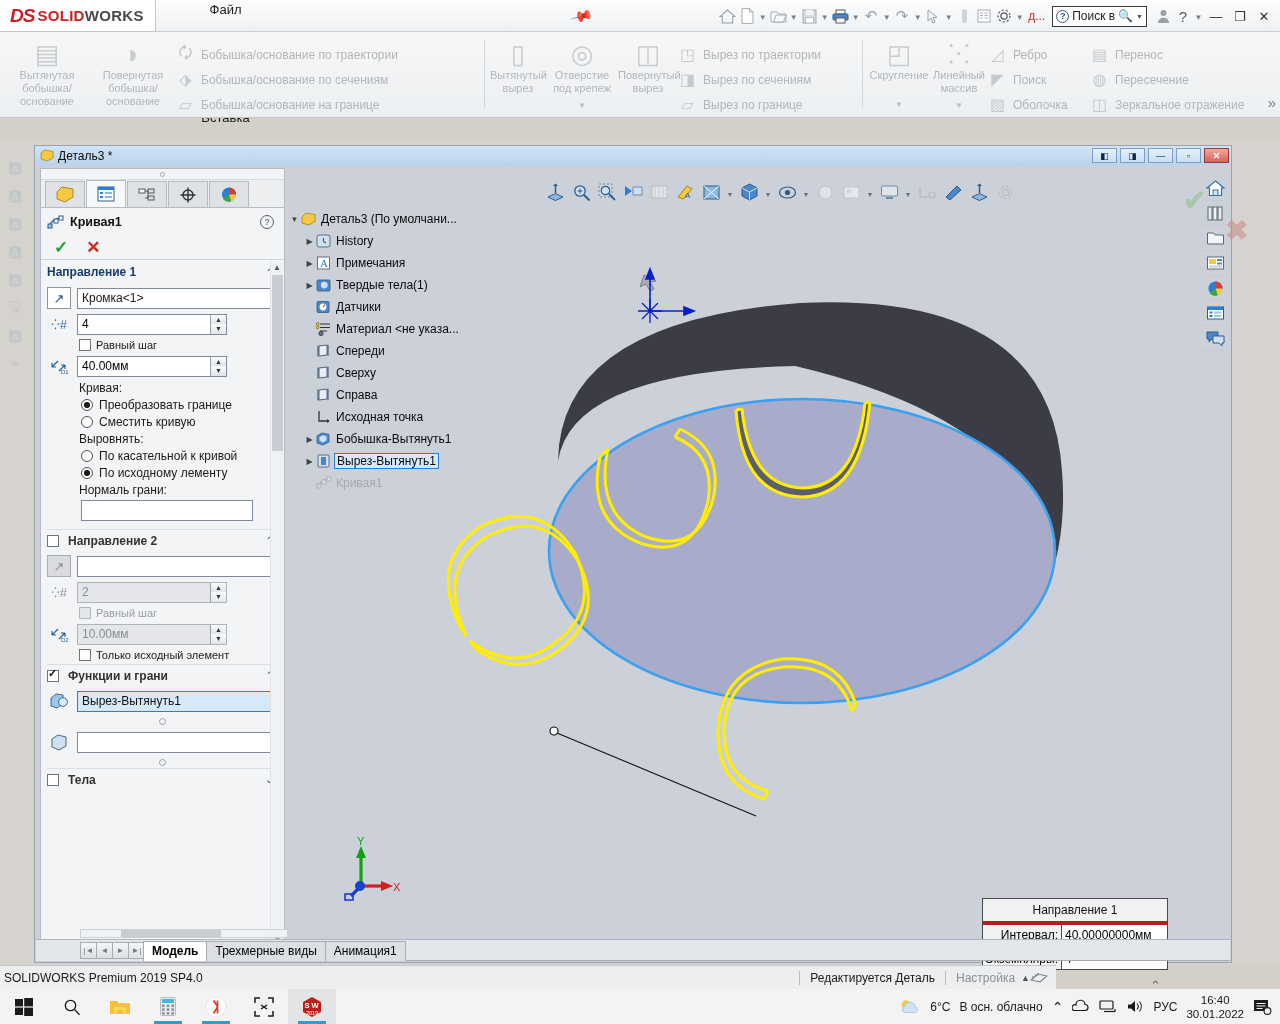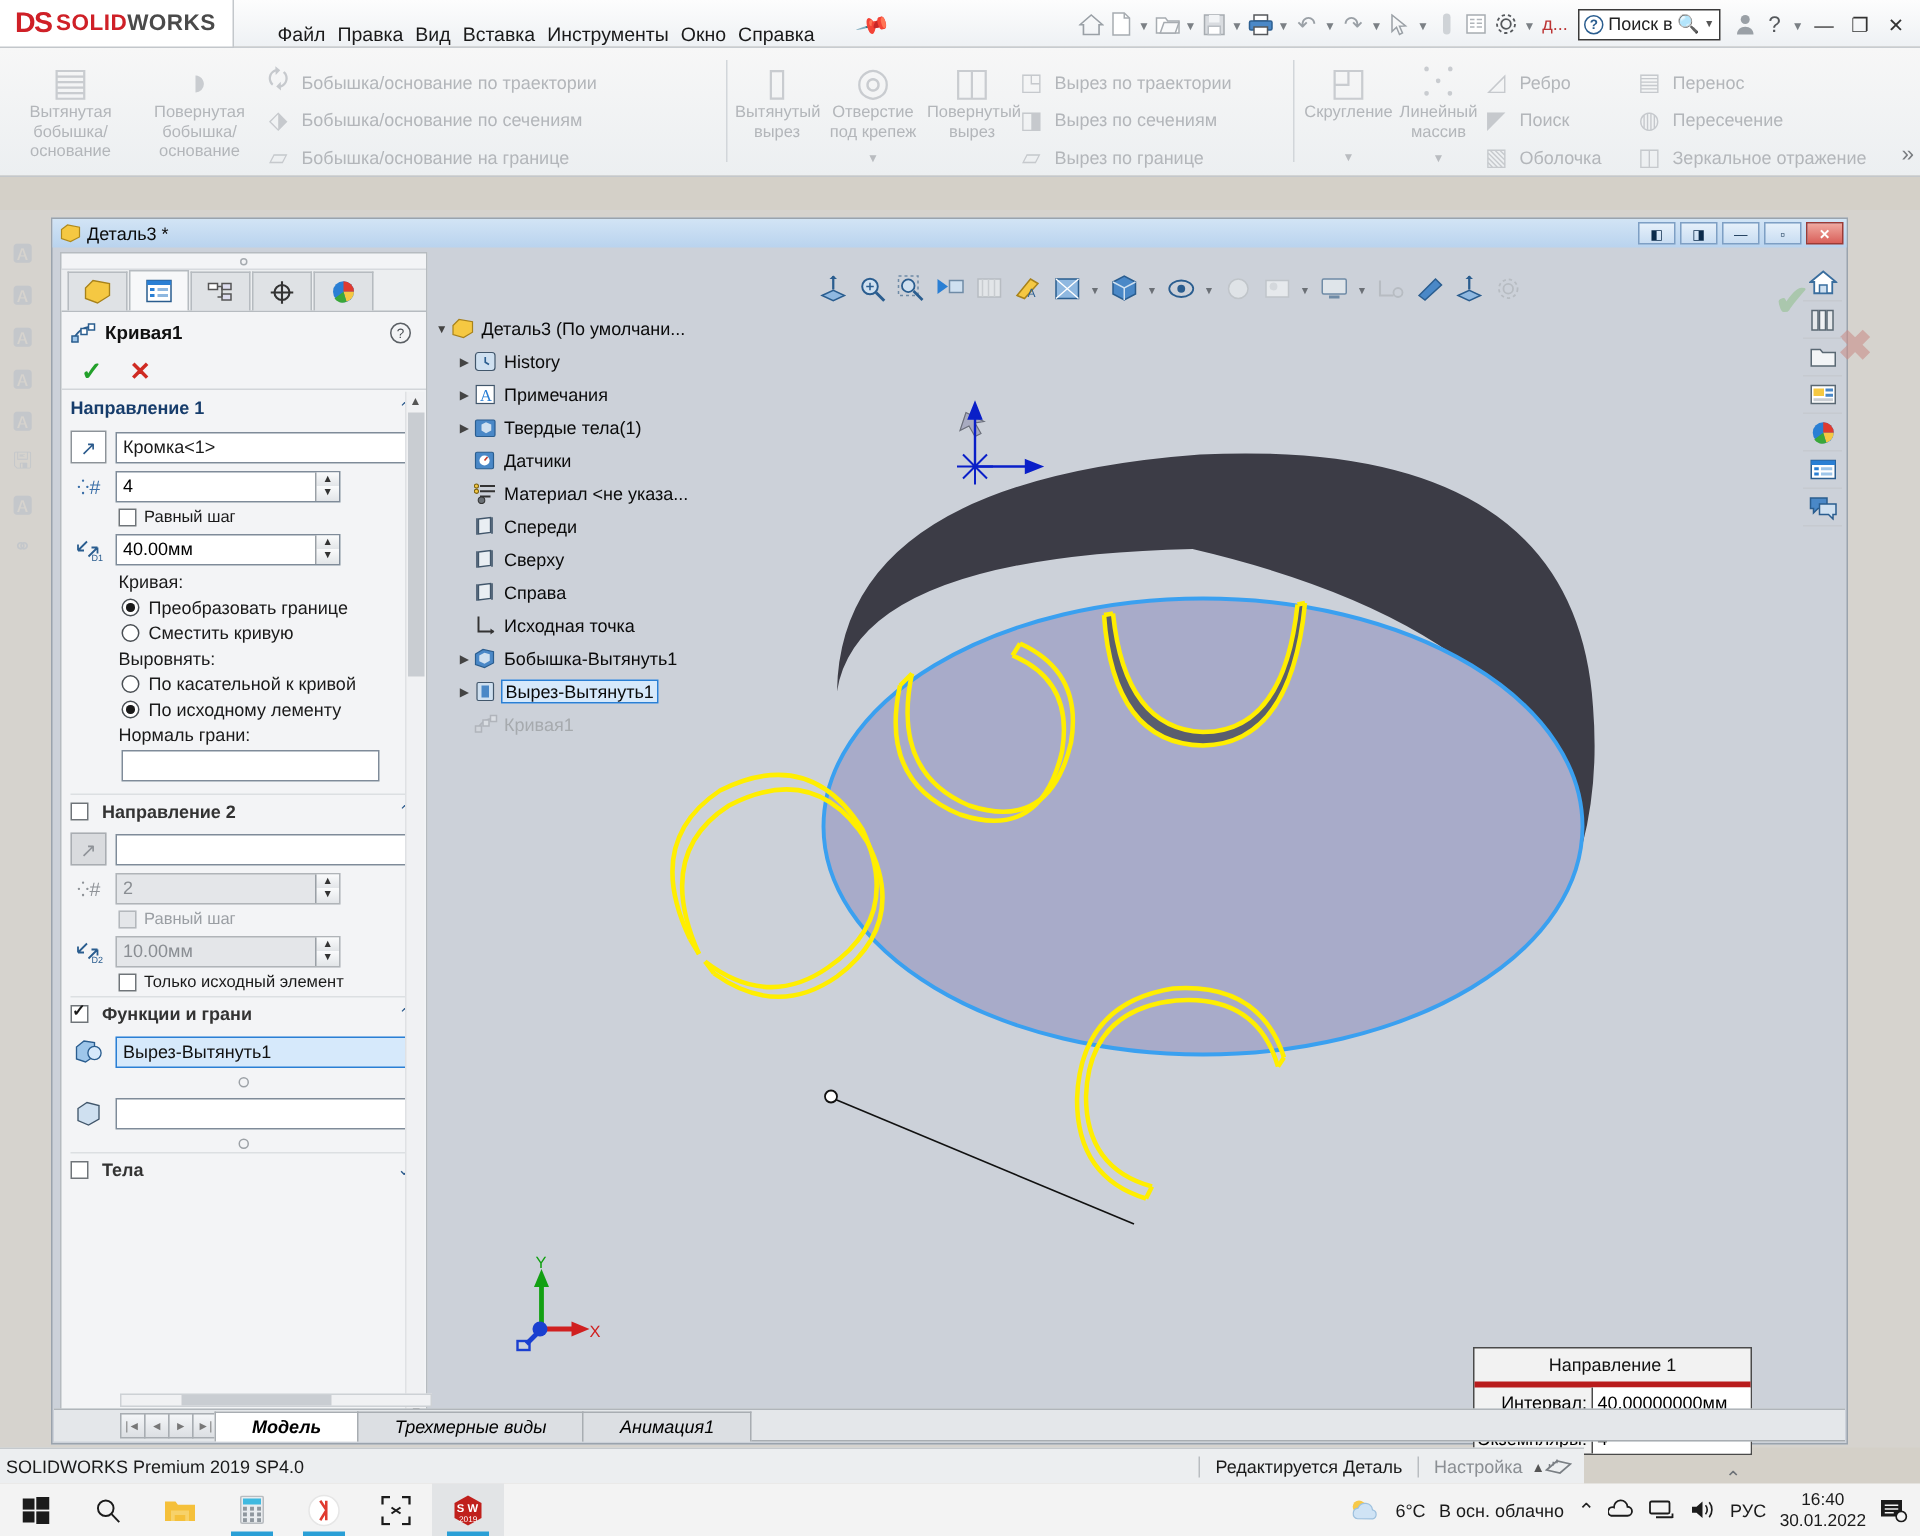--- a/index.html
+++ b/index.html
@@ -18,24 +18,24 @@
   .menubar {
     position:absolute; left:0; top:0; width:1280px; height:32px;
     background:linear-gradient(#fdfdfd,#eef1f4);
     border-bottom:1px solid #c8ccd0;
   }
   .logo-box {
     position:absolute; left:0; top:0; width:156px; height:32px;
     background:#ffffff; border:1px solid #c3c7cb; border-left:none; border-top:none;
     display:flex; align-items:center; padding-left:10px;
   }
-  .logo-ds { color:#cf2027; font-weight:bold; font-size:19px; letter-spacing:-1px;}
+  .logo-ds { color:#cf2027; font-weight:bold; font-size:19px; font-style:italic; letter-spacing:-1px;}
   .logo-solid { color:#cf2027; font-weight:bold; font-size:15px; letter-spacing:0.3px; margin-left:3px;}
   .logo-works { color:#4a4a4a; font-weight:bold; font-size:15px; letter-spacing:0.3px;}
-  .menu-items { position:absolute; left:183px; top:0; height:32px; display:flex; align-items:flex-end; gap:4px;}
+  .menu-items { position:absolute; left:183px; top:0; height:32px; display:flex; align-items:center; gap:17px;flex-direction:column;}
   .menu-items span { font-size:13px; color:#1a1a1a; cursor:default; padding:2px 2px;}
   .pin-icon { position:absolute; left:573px; top:8px; color:#2a6fb5; font-size:15px; transform:rotate(30deg);}
 
   .qat { position:absolute; right:0; top:0; height:32px; display:flex; align-items:center; gap:0px; padding-right:4px;}
   .qicon { width:20px; height:26px; display:flex; align-items:center; justify-content:center; color:#9aa0a6; font-size:15px;}
   .qicon.dark { color:#55585c; }
   .qarrow { width:11px; height:26px; display:flex; align-items:flex-end; justify-content:center; color:#7b8085; font-size:8px; padding-bottom:7px;}
   .searchbox {
     height:21px; border:1px solid #3a3a3a; background:#fff;
     display:flex; align-items:center; gap:3px; padding:0 3px; margin:0 6px 0 4px;
@@ -183,22 +183,22 @@
   .rightstrip { position:absolute; right:1px; top:30px; width:28px; }
   .rsicon { width:26px; height:25px; display:flex; align-items:center; justify-content:center; font-size:15px;
             border-bottom:1px solid #c6cad0; color:#5f7f9e;}
 
   
   .doctabs { position:absolute; left:1px; bottom:1px; width:1194px; height:22px; background:#e4e7ea;
              border-top:1px solid #b0b5ba; display:flex; align-items:center; }
   .navbtns { display:flex; margin-left:44px; }
   .navbtn { width:17px; height:17px; background:linear-gradient(#f4f6f8,#dcdfe3); border:1px solid #a8adb2;
             margin-right:-1px; display:flex; align-items:center; justify-content:center; font-size:8px; color:#777;}
-  .dtab { height:20px; padding:0 24px; display:flex; align-items:center; font-size:12px; border:1px solid #a8adb2;
-          border-bottom:none; margin-left:-1px; background:#dcdfe3;font-style:italic;}
+  .dtab { height:20px; padding:0 8px; display:flex; align-items:center; font-size:12px; border:1px solid #a8adb2;
+          border-bottom:none; margin-left:-1px; background:#dcdfe3;}
   .dtab.active { background:#fff; font-weight:bold;}
   .dtfill { flex:1; height:20px; border-bottom:1px solid #a8adb2;}
 
   
   .hscroll { position:absolute; left:45px; bottom:24px; width:208px; height:9px; background:#f0f1f3; border:1px solid #cdd1d5;}
   .hscroll .th { position:absolute; left:40px; top:0px; width:100px; height:7px; background:#c9cdd2;}
 
   
   .statusbar { position:absolute; left:0; top:965px; width:1056px; height:24px; background:#eceef0;
                border-top:1px solid #c5c9cd; display:flex; align-items:center; font-size:12px; color:#1a1a1a;}

